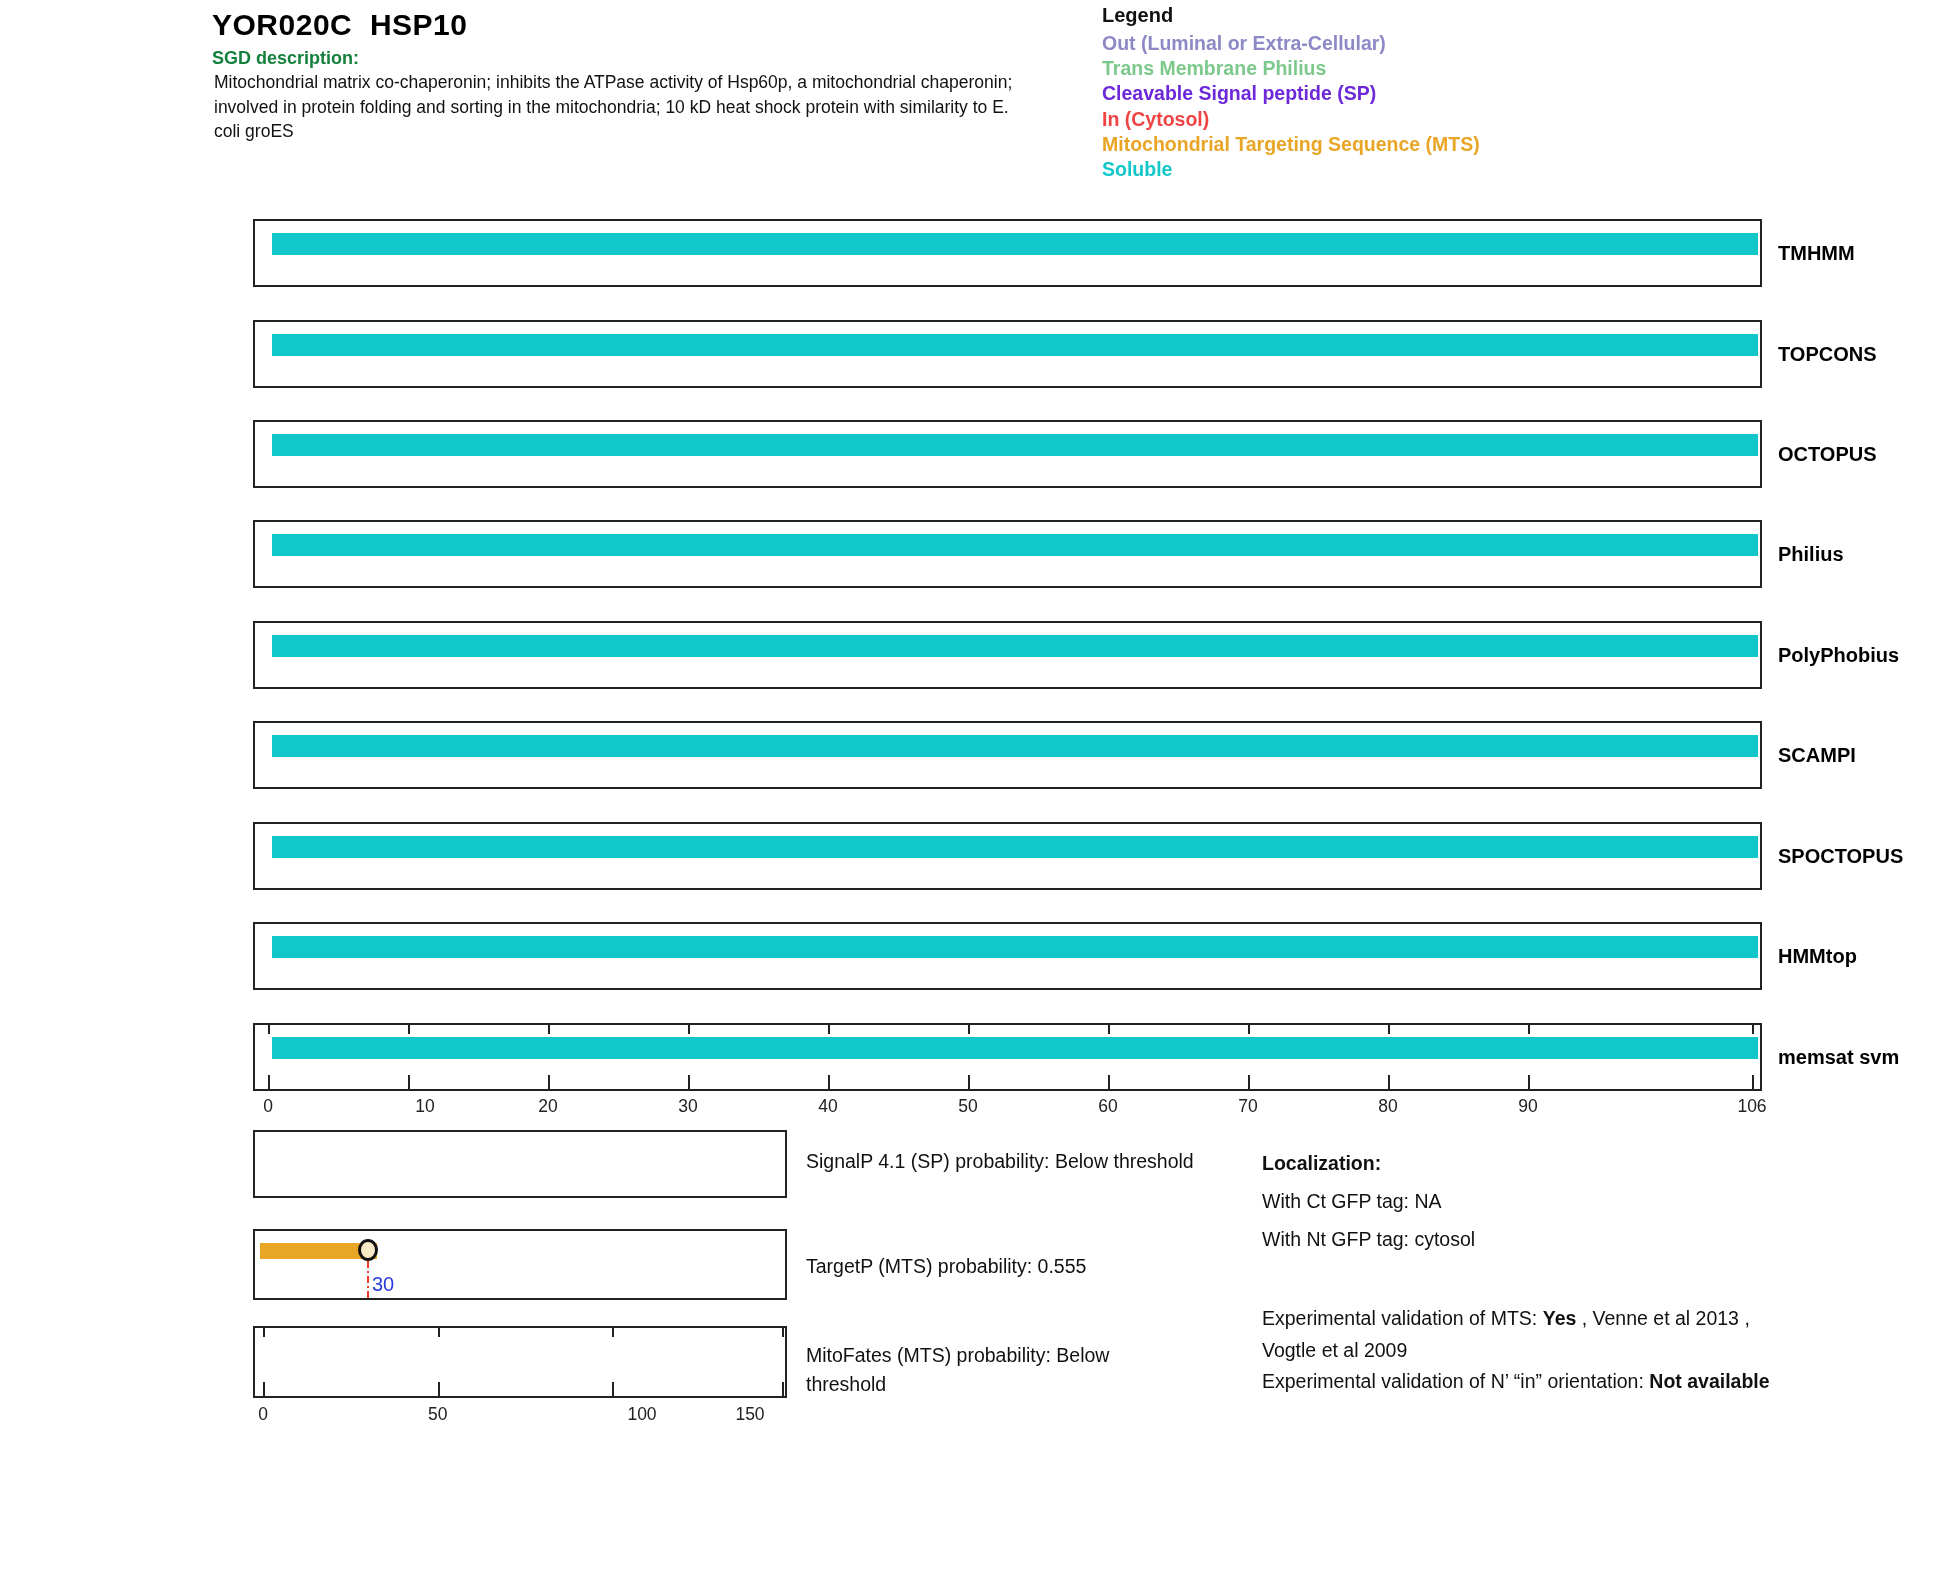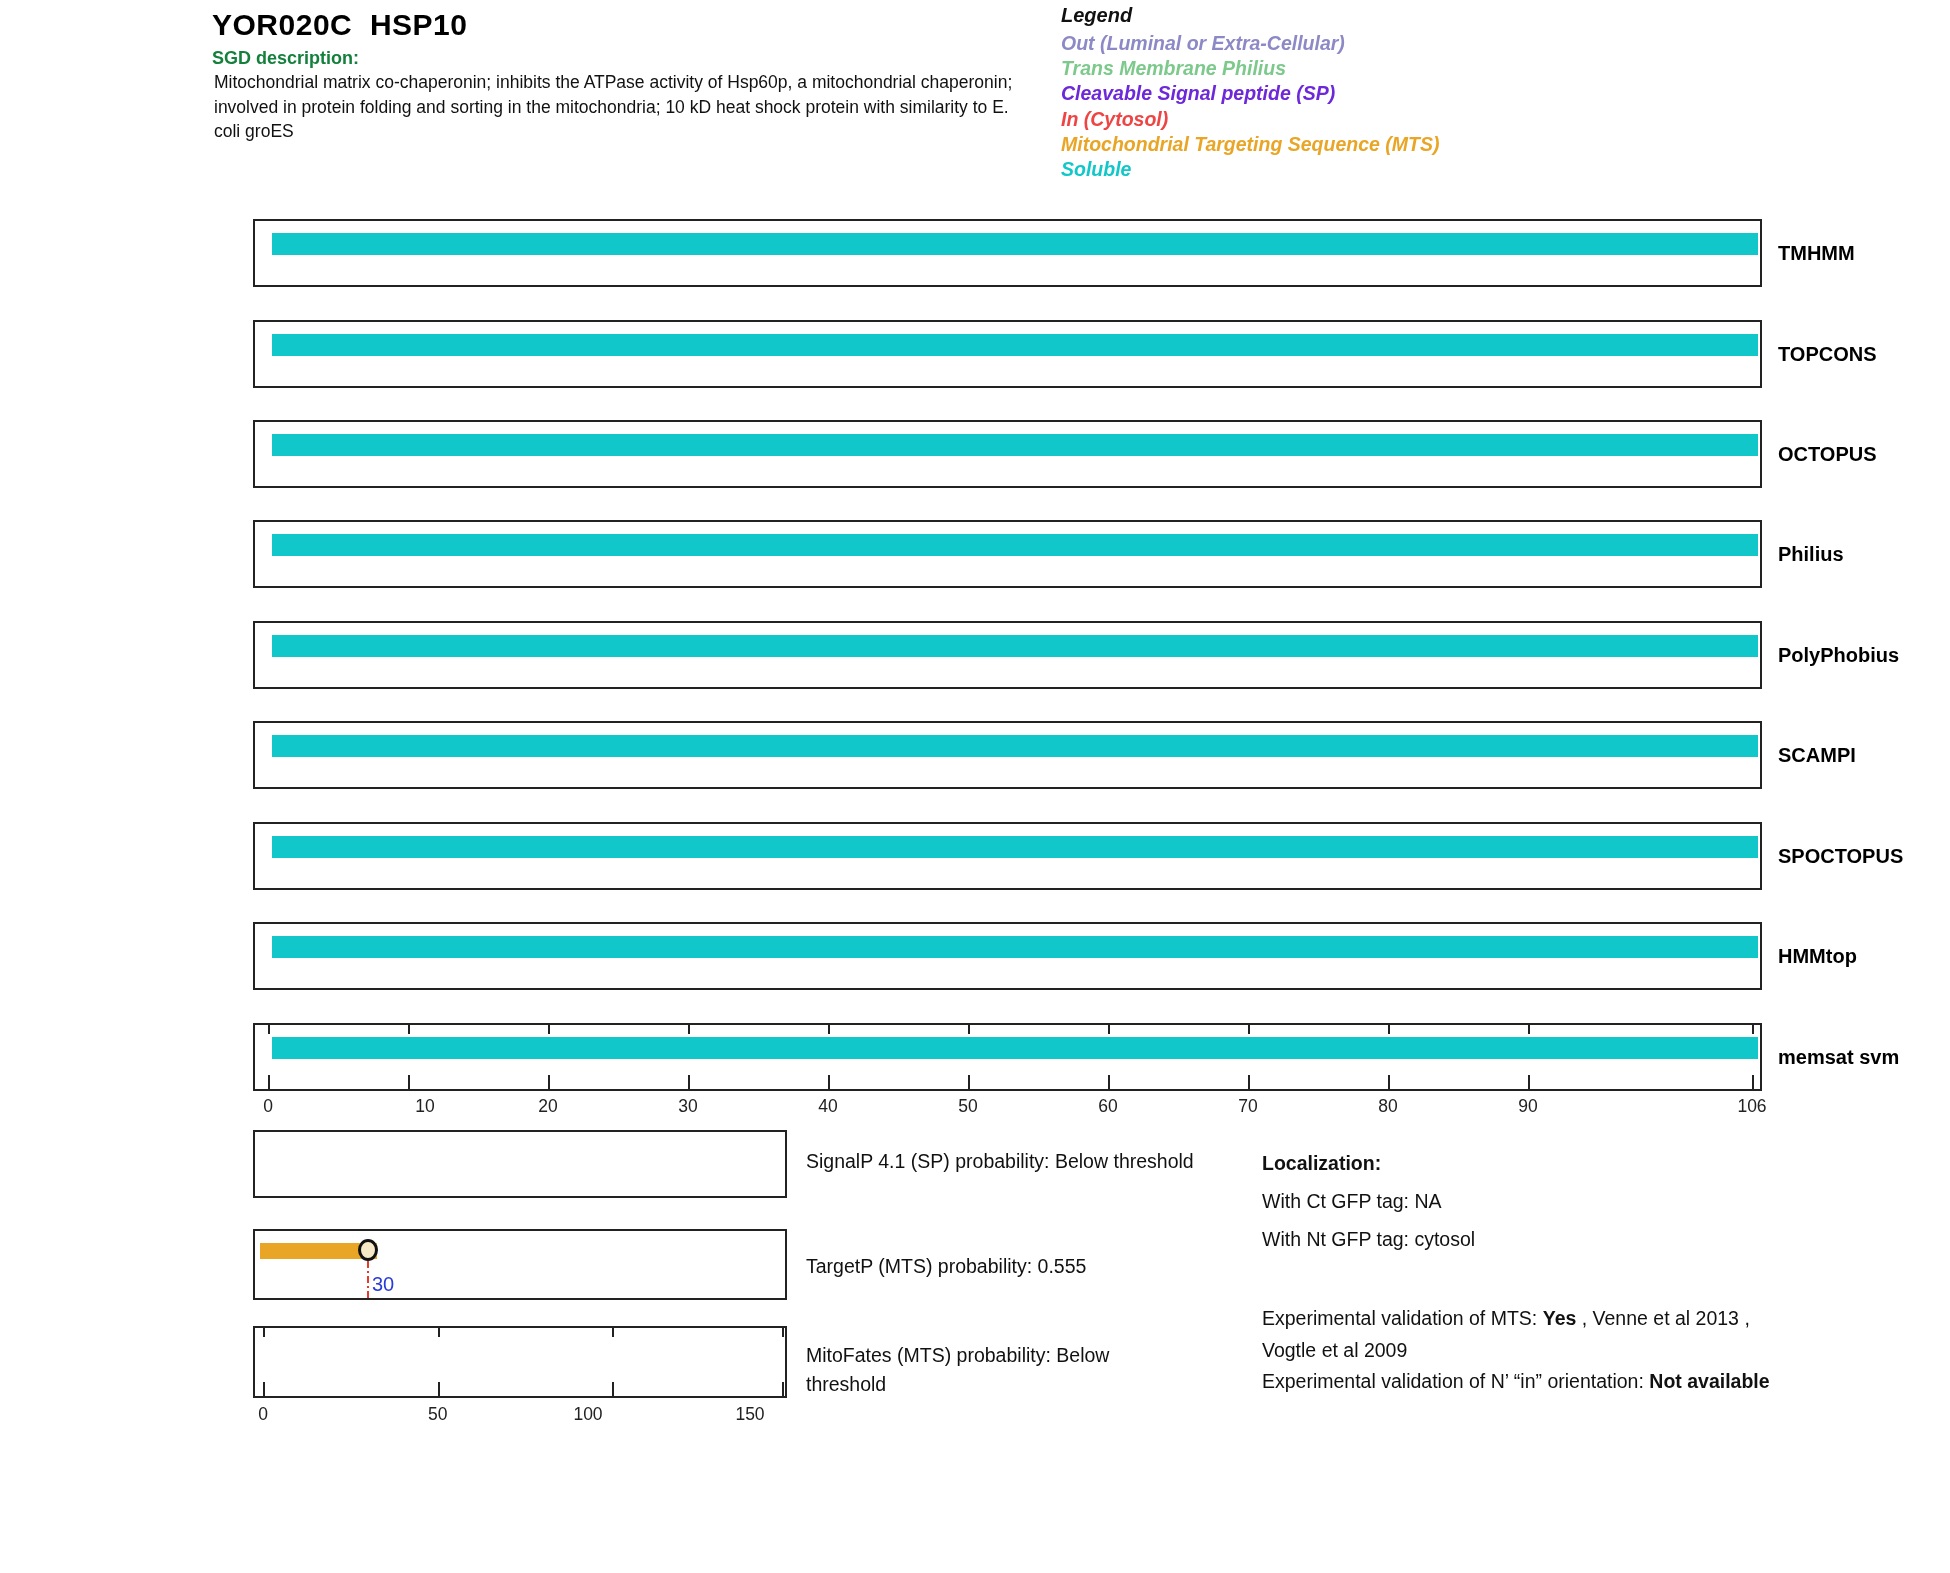--- a/index.html
+++ b/index.html
@@ -19,21 +19,21 @@
     font-size:30px;font-weight:bold;letter-spacing:.5px;
     white-space:pre;color:#000;
   }
   .sgd-label{left:212px;top:48px;font-size:18px;font-weight:bold;color:#15803d;text-align:right;}
   .sgd-desc{
     left:214px;top:70px;width:820px;
     font-size:17.5px;line-height:24.5px;color:#111;
   }
 
   
-  .legend{left:1061px;top:4px;font-style:italic;}
+  .legend{left:1102px;top:4px;}
   .legend-title{font-size:20px;font-weight:bold;color:#111;margin-bottom:4px;}
   .legend-item{font-size:19.5px;font-weight:bold;line-height:25.2px;white-space:nowrap;}
 
   
   .track-box{
     left:253px;width:1509px;height:68px;
     border:2px solid #222;background:#fff;box-sizing:border-box;
   }
   .soluble-bar{
     position:absolute;left:17px;top:12px;width:1486px;height:22px;
@@ -196,21 +196,21 @@
     <div class="tick top" style="left: 182.665px;"></div>
     <div class="tick bottom" style="left: 182.665px;"></div>
     <div class="tick top" style="left: 357.33px;"></div>
     <div class="tick bottom" style="left: 357.33px;"></div>
     <div class="tick top" style="left: 527px;"></div>
     <div class="tick bottom" style="left: 527px;"></div>
   </div>
 <div id="mitofates-axis">
     <div class="axis-label" style="left: 263px; top: 1404px;">0</div>
     <div class="axis-label" style="left: 437.665px; top: 1404px;">50</div>
-    <div class="axis-label" style="left: 588px; top: 1404px;">100</div>
+    <div class="axis-label" style="left: 642px; top: 1404px;">100</div>
     <div class="axis-label" style="left: 750px; top: 1404px;">150</div>
   </div>
 
 <div class="abs plot-caption" id="signalp-caption">SignalP 4.1 (SP) probability: Below threshold</div>
 <div class="abs plot-caption" id="targetp-caption">TargetP (MTS) probability: 0.555</div>
 <div class="abs plot-caption" id="mitofates-caption">MitoFates (MTS) probability: Below threshold</div>
 
 <div class="abs loc-block">
   <div class="loc-title">Localization:</div>
   <div>With Ct GFP tag: NA</div>

